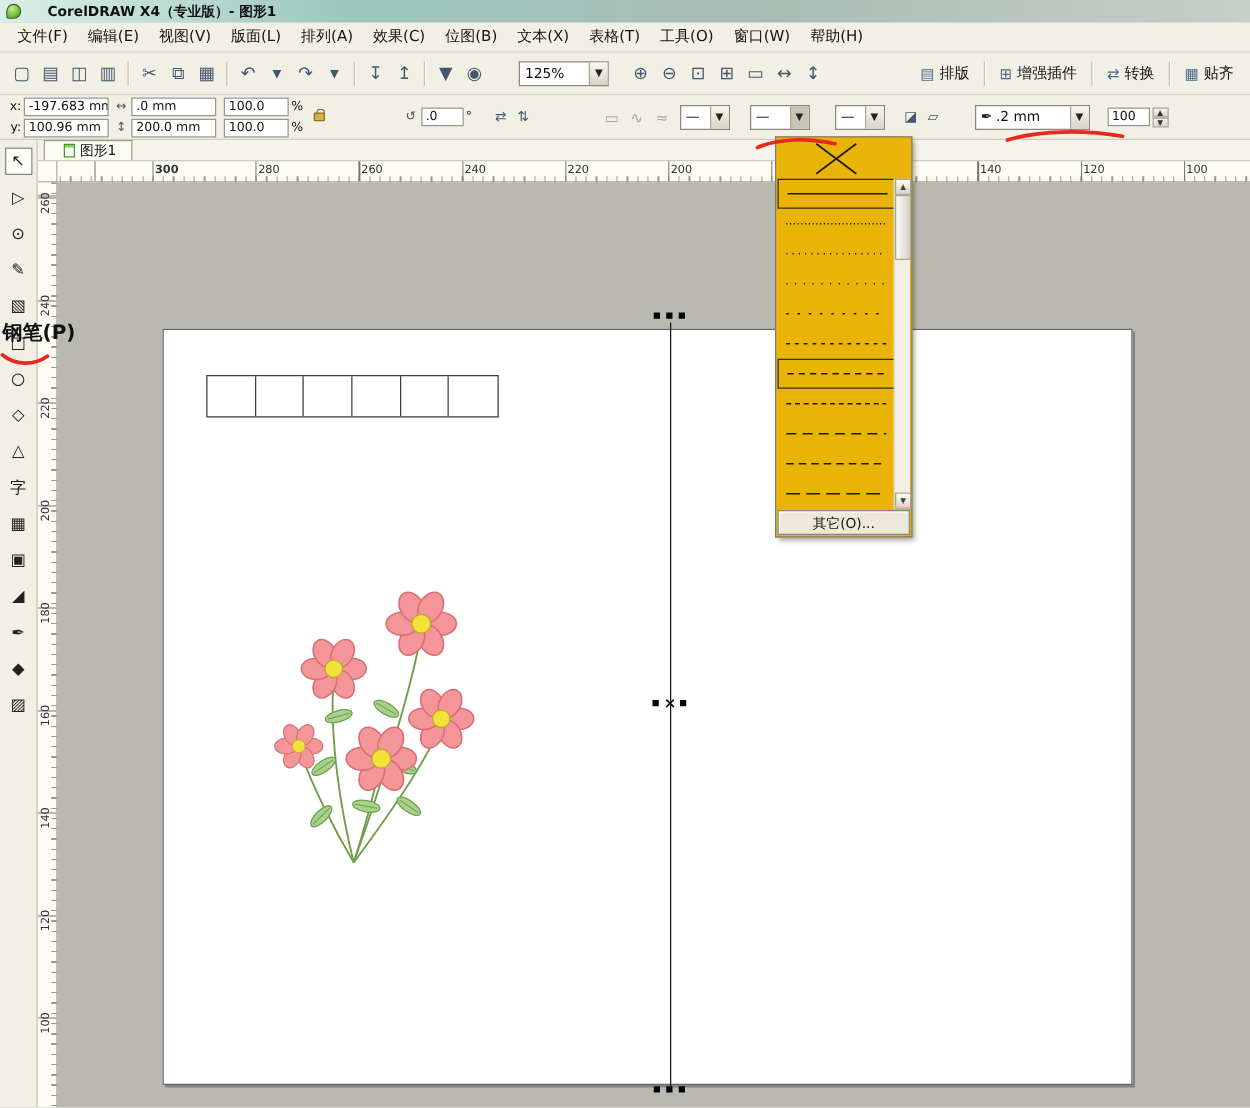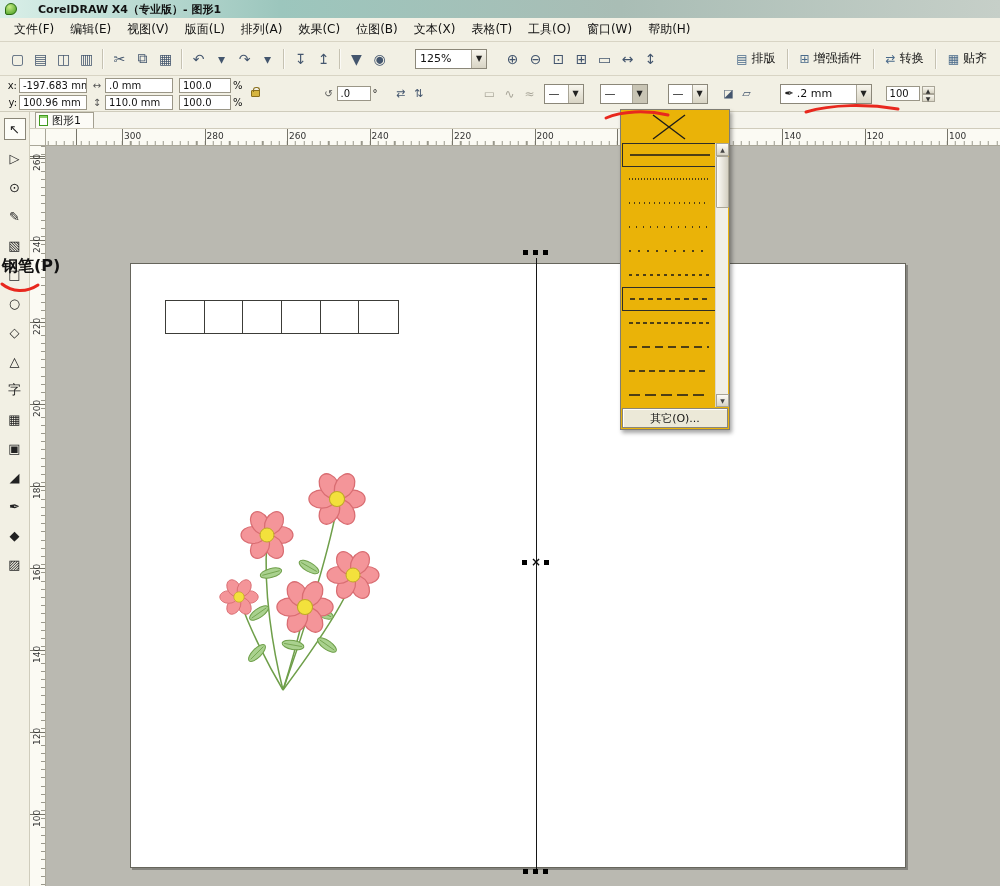--- a/index.html
+++ b/index.html
@@ -54,21 +54,21 @@
   .disabled-ic { width:20px; text-align:center; color:#aaa79a; font-size:12px; }
   .nib { font-size:11px; color:#222; }
   .spin-arrows { display:flex; flex-direction:column; width:13px; }
   .spin-arrows span { height:8px; font-size:6px; line-height:7px; text-align:center;
     background:linear-gradient(#f8f6ee,#d8d4c4); border:1px solid #a9a597; color:#333; }
 
   
   .doctabbar { position:absolute; top:112px; left:30px; right:0; height:17px; background:#f5f4ec;
     border-bottom:1px solid #d0ccbc; display:flex; align-items:flex-end; padding-left:5px; }
   .doctab { height:16px; background:#fcfbf6; border:1px solid #a39f90; border-bottom:none;
-    display:flex; align-items:center; gap:4px; padding:0 12px 0 3px; font-size:11px; }
+    display:flex; align-items:center; gap:4px; padding:0 12px 0 15px; font-size:11px; }
   .doc-icon { width:9px; height:11px; background:#fff; border:1px solid #3f9a1e; box-shadow:inset 0 2px 0 #8ed06a; }
 
   
   .toolbox { position:absolute; left:0; top:112px; bottom:0; width:30px; background:#f2f0e4;
     border-right:1px solid #cfccbc; display:flex; flex-direction:column; align-items:center;
     padding-top:6px; z-index:5; }
   .tool { width:22px; height:22px; margin-bottom:7px; display:flex; align-items:center;
     justify-content:center; font-size:13px; color:#222; }
   .tool.active { background:#fdfdf8; border:1px solid #8a8678; }
   .tool-tooltip { position:absolute; left:2px; top:256px; z-index:8; font-size:16px; white-space:nowrap;font-weight:bold; }
@@ -223,21 +223,21 @@
         <span class="pfield w68">100.96 mm</span>
       </div>
     </div>
     <div class="pcol" style="margin-left:4px">
       <div class="prow">
         <span class="picon">↔</span>
         <span class="pfield w68">.0 mm</span>
       </div>
       <div class="prow">
         <span class="picon">↕</span>
-        <span class="pfield w68">110.0 mm</span>
+        <span class="pfield w68">200.0 mm</span>
       </div>
     </div>
     <div class="pcol" style="margin-left:6px">
       <div class="prow">
         <span class="pfield w52">100.0</span>
         <span>%</span>
       </div>
       <div class="prow">
         <span class="pfield w52">100.0</span>
         <span>%</span>
@@ -314,21 +314,21 @@
       <div class="tool">▣</div>
       <div class="tool">◢</div>
       <div class="tool">✒</div>
       <div class="tool">◆</div>
       <div class="tool">▨</div>
     </div>
   <div class="tool-tooltip">钢笔(P)</div>
 
   <div class="corner"></div>
   <div class="hruler">
-      <span class="hlabel" style="left: 78px;">300</span>
+      <span class="hlabel" style="left: 78px; font-weight: bold;">300</span>
       <span class="hlabel" style="left: 160.5px;">280</span>
       <span class="hlabel" style="left: 243px;">260</span>
       <span class="hlabel" style="left: 325.5px;">240</span>
       <span class="hlabel" style="left: 408px;">220</span>
       <span class="hlabel" style="left: 490.5px;">200</span>
       <span class="hlabel" style="left: 573px;">180</span>
       <span class="hlabel" style="left: 655.5px;">160</span>
       <span class="hlabel" style="left: 738px;">140</span>
       <span class="hlabel" style="left: 820.5px;">120</span>
       <span class="hlabel" style="left: 903px;">100</span>

